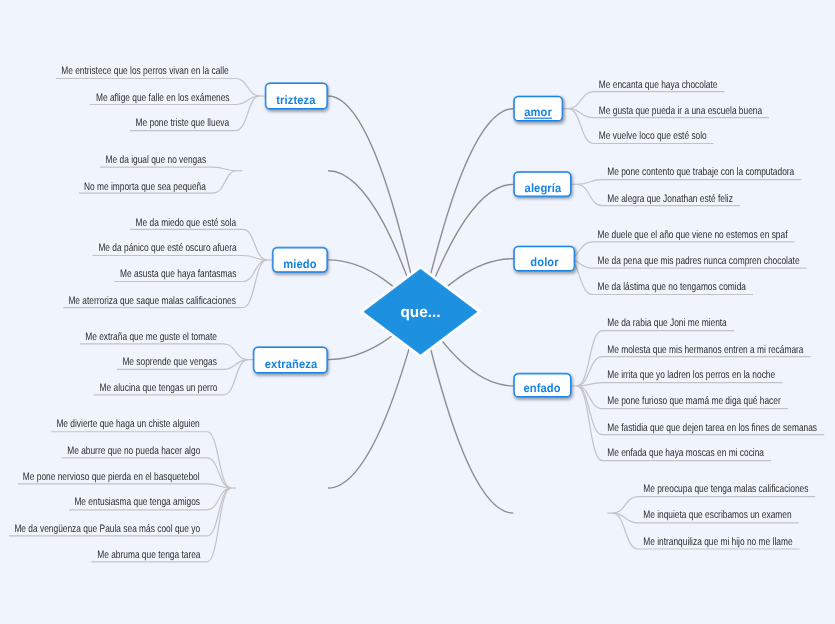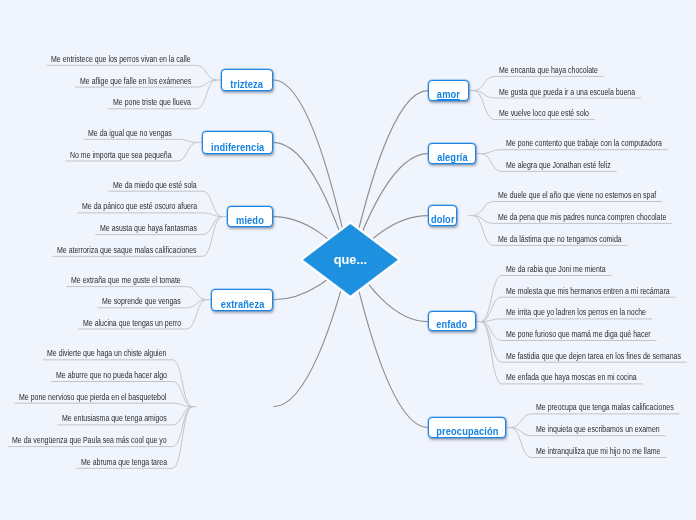--- a/index.html
+++ b/index.html
@@ -84,23 +84,20 @@
       <path d="M 666.2482421875001 457.5 L 531.6 457.5 C 520.628 457.5 521.4720000000001 427.6 510.50000000000006 427.6" fill="none" stroke="#c3c3c7" stroke-width="1"></path>
       <polygon points="350.4,224.3 397.5,259.8 350.4,295.3 303.29999999999995,259.8" fill="#ffffff" stroke="#ffffff" stroke-width="5" stroke-linejoin="miter"></polygon>
       <polygon points="350.4,224.3 397.5,259.8 350.4,295.3 303.29999999999995,259.8" fill="#1e90e0" stroke="#1e90e0" stroke-width="0.6" stroke-linejoin="miter"></polygon>
     </svg>
 <div class="node" style="left: 220.8px; top: 68.8px; width: 52.6px; height: 22.4px;">
       <span>trizteza</span>
     </div>
     <div class="leaf" style="left: 51.2277px; top: 53.9px;">Me entristece que los perros vivan en la calle</div>
     <div class="leaf" style="left: 79.5148px; top: 75.6px;">Me aflige que falle en los exámenes</div>
     <div class="leaf" style="left: 112.864px; top: 97.3px;">Me pone triste que llueva</div>
-    <div class="node" style="left: 201.8px; top: 131px; width: 71.6px; height: 22.6px;">
-      <span>indiferencia</span>
-    </div>
     <div class="leaf" style="left: 88.0275px; top: 127.8px;">Me da igual que no vengas</div>
     <div class="leaf" style="left: 70.2023px; top: 149.5px;">No me importa que sea pequeña</div>
     <div class="node" style="left: 226.8px; top: 205.8px; width: 46.6px; height: 21.6px;">
       <span>miedo</span>
     </div>
     <div class="leaf" style="left: 113.039px; top: 179.7px;">Me da miedo que esté sola</div>
     <div class="leaf" style="left: 81.6281px; top: 201.4px;">Me da pánico que esté oscuro afuera</div>
     <div class="leaf" style="left: 99.8645px; top: 223.1px;">Me asusta que haya fantasmas</div>
     <div class="leaf" style="left: 57.2277px; top: 244.8px;">Me aterroriza que saque malas calificaciones</div>
     <div class="node" style="left: 210.8px; top: 288.8px; width: 62.6px; height: 21.8px;">
@@ -119,35 +116,32 @@
       <span>amor</span>
     </div>
     <div class="leaf" style="left: 499.2px; top: 64.9px;">Me encanta que haya chocolate</div>
     <div class="leaf" style="left: 499.2px; top: 86.5px;">Me gusta que pueda ir a una escuela buena</div>
     <div class="leaf" style="left: 499.2px; top: 108.1px;">Me vuelve loco que esté solo</div>
     <div class="node" style="left: 427.8px; top: 142.8px; width: 48.6px; height: 21.6px;">
       <span>alegría</span>
     </div>
     <div class="leaf" style="left: 506.4px; top: 138.2px;">Me pone contento que trabaje con la computadora</div>
     <div class="leaf" style="left: 506.4px; top: 159.9px;">Me alegra que Jonathan esté feliz</div>
-    <div class="node" style="left: 427.8px; top: 204.8px; width: 29px; height: 21.6px;">
+    <div class="node" style="left: 427.8px; top: 204.8px; width: 51px; height: 21.6px;">
       <span>dolor</span>
     </div>
     <div class="leaf" style="left: 498.2px; top: 190px;">Me duele que el año que viene no estemos en spaf</div>
     <div class="leaf" style="left: 498.2px; top: 211.9px;">Me da pena que mis padres nunca compren chocolate</div>
     <div class="leaf" style="left: 498.2px; top: 233.9px;">Me da lástima que no tengamos comida</div>
     <div class="node" style="left: 427.8px; top: 310.8px; width: 48.6px; height: 20px;">
       <span>enfado</span>
     </div>
     <div class="leaf" style="left: 506.4px; top: 264px;">Me da rabia que Joni me mienta</div>
     <div class="leaf" style="left: 506.4px; top: 285.7px;">Me molesta que mis hermanos entren a mi recámara</div>
     <div class="leaf" style="left: 506.4px; top: 307.4px;">Me irrita que yo ladren los perros en la noche</div>
     <div class="leaf" style="left: 506.4px; top: 329px;">Me pone furioso que mamá me diga qué hacer</div>
     <div class="leaf" style="left: 506.4px; top: 350.7px;">Me fastidia que que dejen tarea en los fines de semanas</div>
     <div class="leaf" style="left: 506.4px; top: 372.4px;">Me enfada que haya moscas en mi cocina</div>
-    <div class="node" style="left: 427.8px; top: 416.8px; width: 78.4px; height: 21.6px;">
-      <span>preocupación</span>
-    </div>
     <div class="leaf" style="left: 536.2px; top: 402.4px;">Me preocupa que tenga malas calificaciones</div>
     <div class="leaf" style="left: 536.2px; top: 424.2px;">Me inquieta que escribamos un examen</div>
     <div class="leaf" style="left: 536.2px; top: 446px;">Me intranquiliza que mi hijo no me llame</div>
     <div class="ctext" style="left: 0px; top: 251.7px; width: 700.8px;">que...</div>
   </div>
 
 </body></html>

